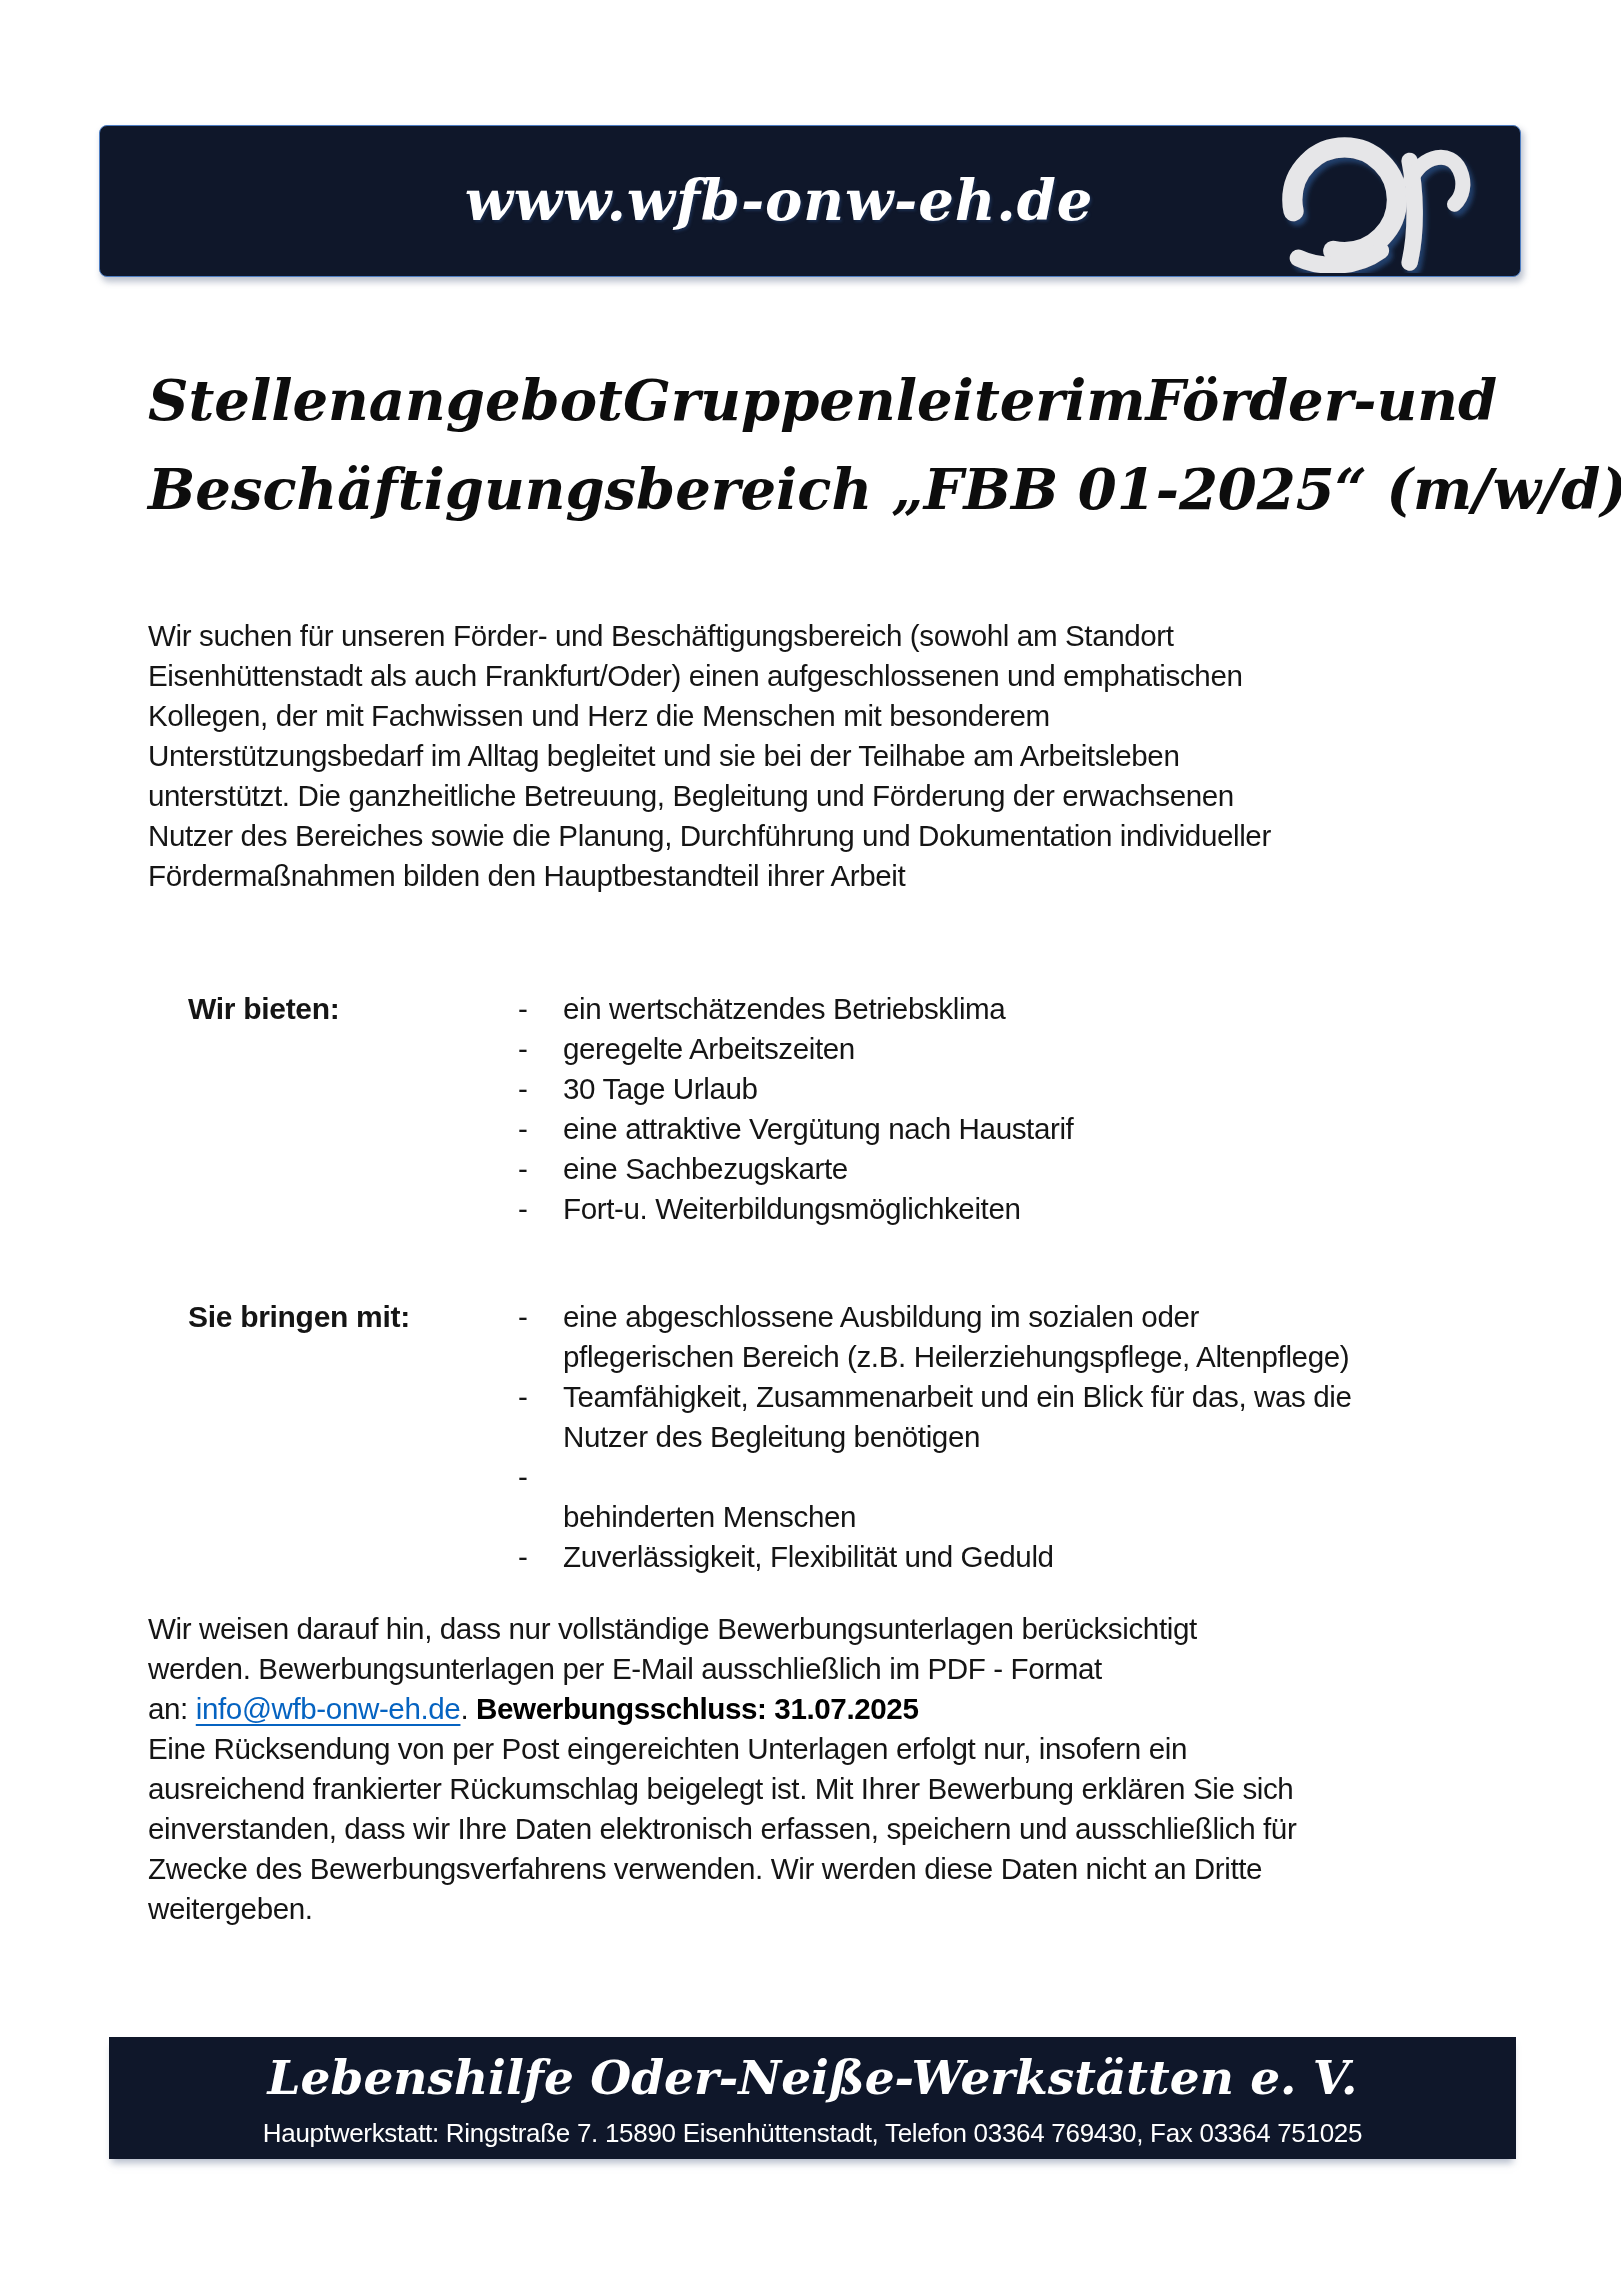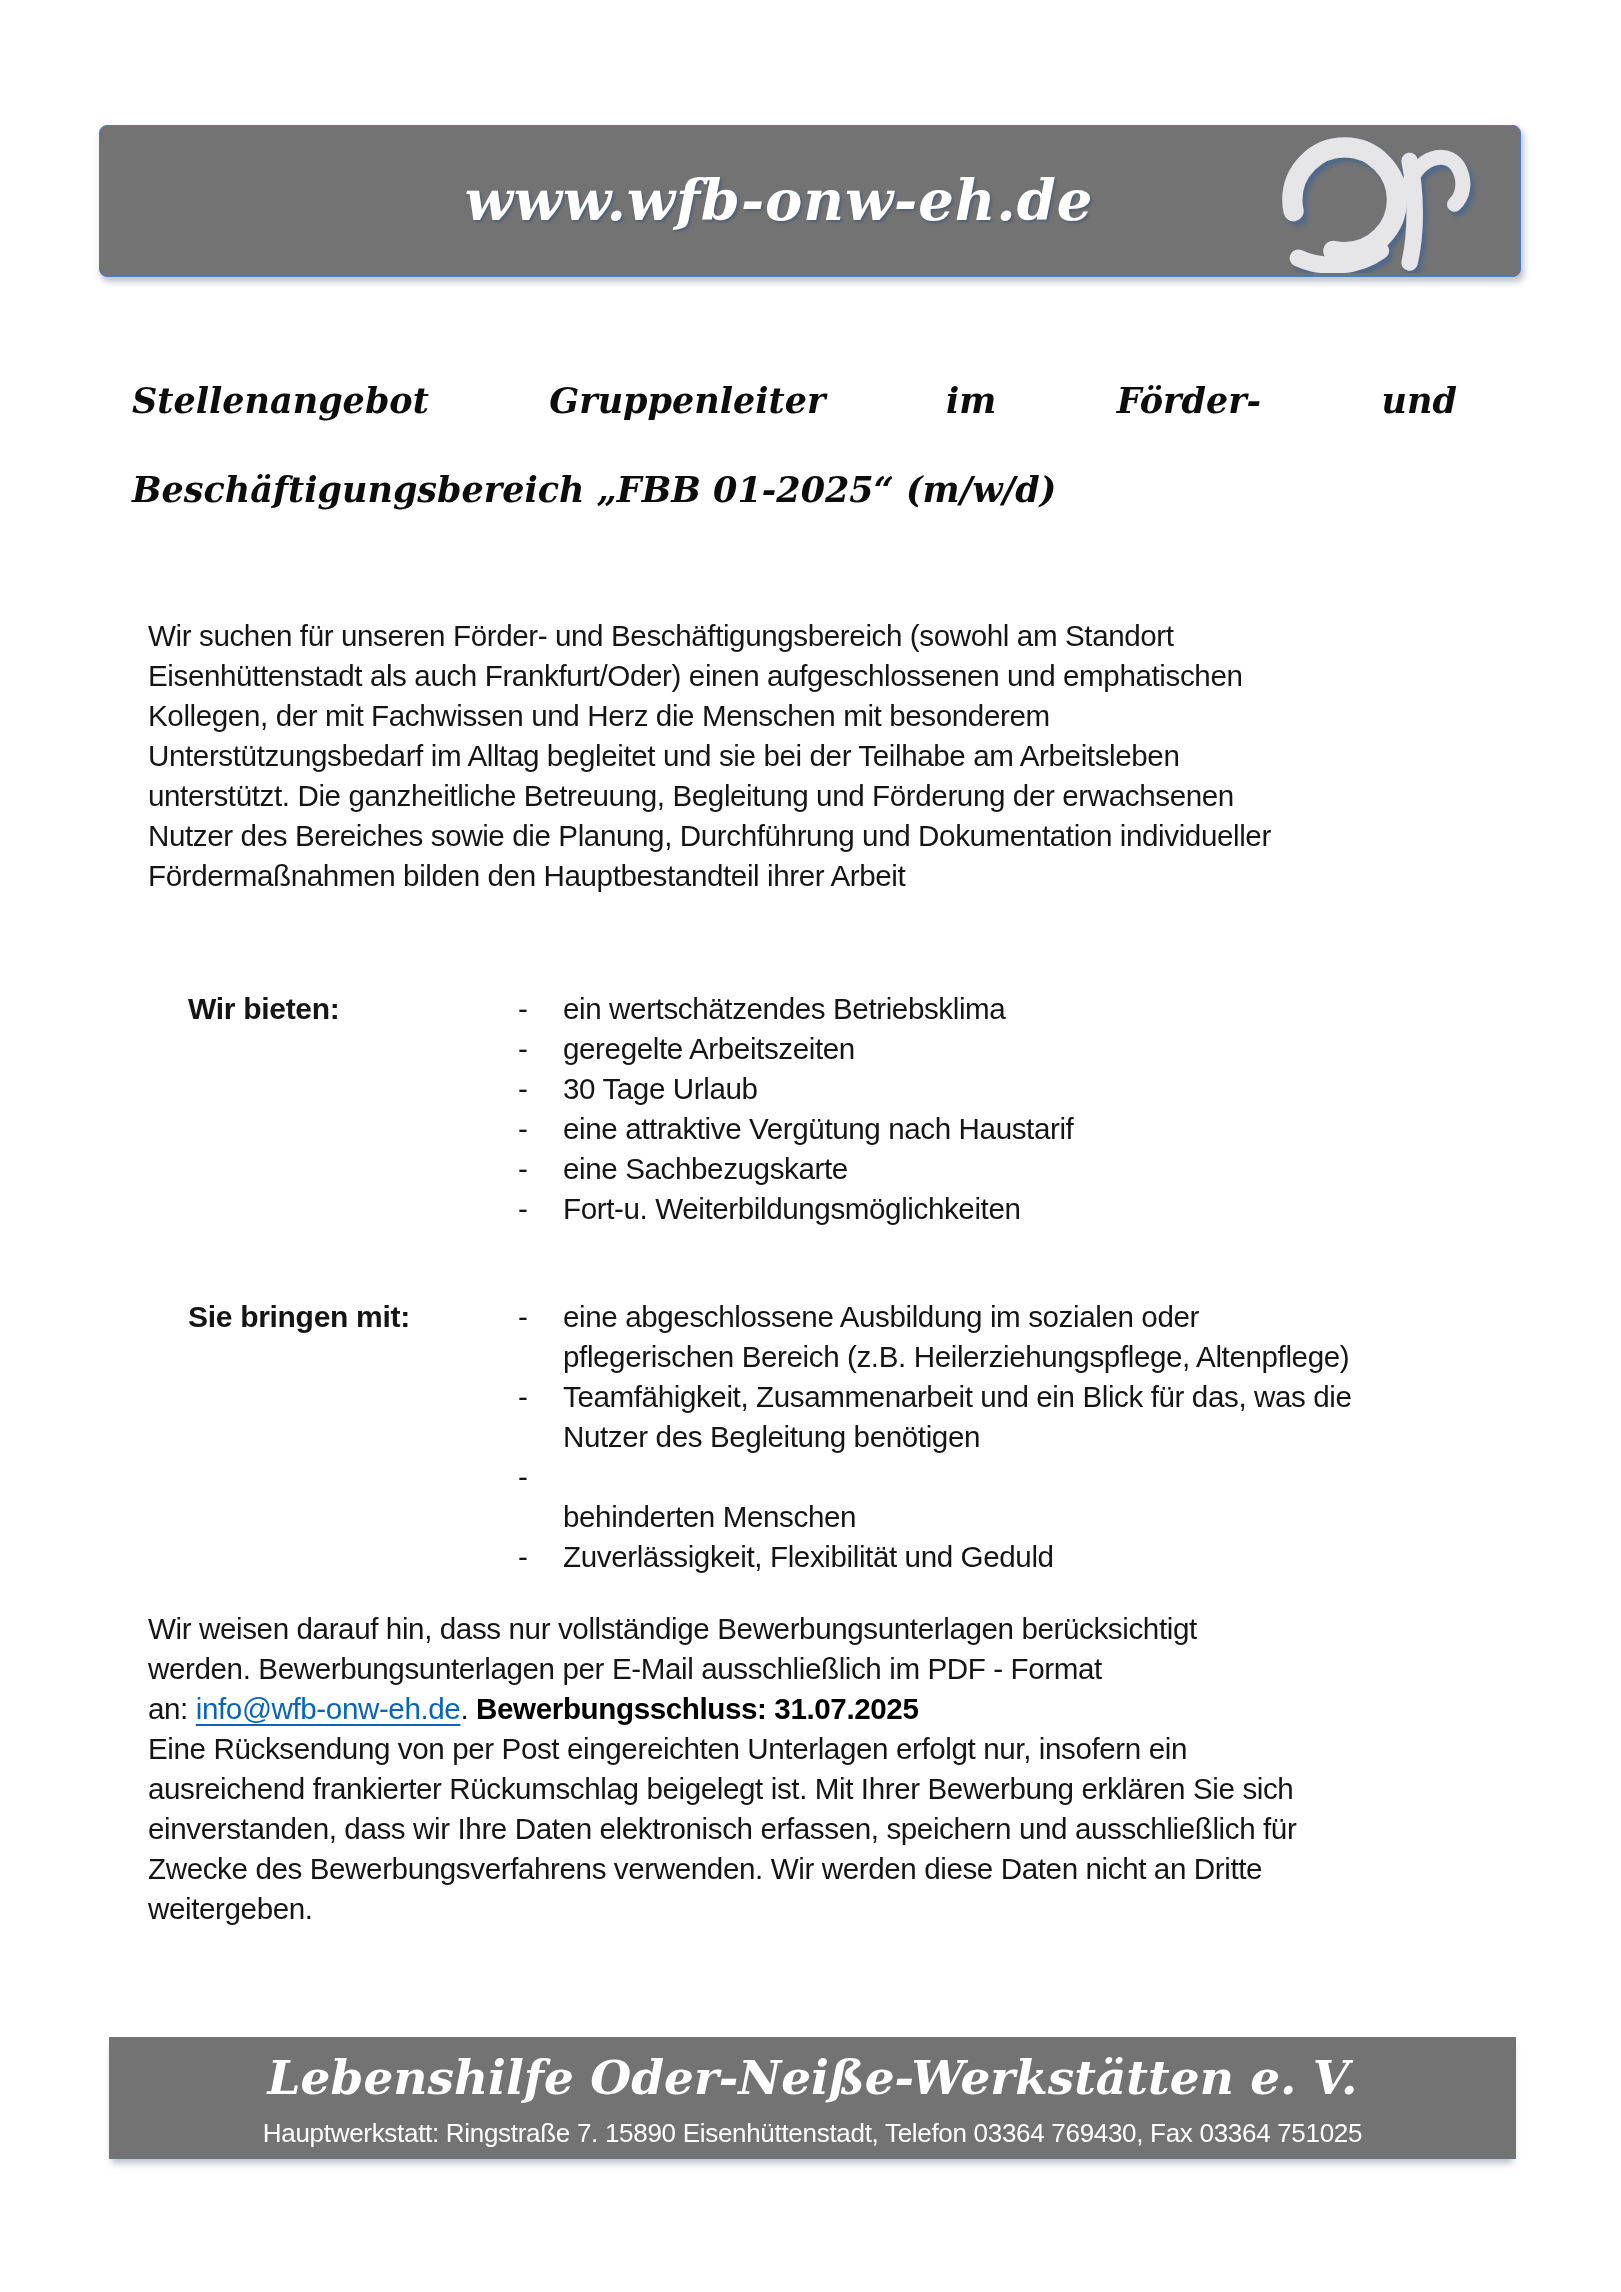--- a/index.html
+++ b/index.html
@@ -2,21 +2,21 @@
 <html style="font-size:14.3px"><head>
 <meta charset="utf-8">
 <style>
   html,body{margin:0;padding:0;background:#ffffff;}
   .page{
     position:relative;width:1622px;height:2293px;background:#ffffff;overflow:hidden;
     font-family:"Liberation Sans", sans-serif;color:#151515;
   }
   
   .banner{
-    position:absolute;background:#737373;
+    position:absolute;background:#0f172a;
   }
   .banner-top{
     left:99px;top:125px;width:1420px;height:150px;border-radius:8px;
     border:1.8px solid #4d7dc2;
     box-shadow:2.7px 4.5px 6.3px rgba(110,125,150,.45);
   }
   .banner-bottom{
     left:109px;top:2037px;width:1407px;height:122px;
     box-shadow:0 6.3px 7.2px -2.7px rgba(120,135,160,.55);
     display:flex;flex-direction:column;align-items:center;justify-content:flex-start;
@@ -32,22 +32,22 @@
   }
   .logo-wrap{position:absolute;right:25px;top:5.4px;width:244px;height:142px;}
   .footer-org{
     color:#ffffff;font-size:47px;font-weight:bold;line-height:54px;white-space:nowrap;
   }
   .footer-address{
     color:#ffffff;font-size:26px;letter-spacing:-0.3px;margin-top:12.5px;white-space:nowrap;
   }
   
   .title{
-    position:absolute;left:132px;top:356px;width:1325px;
-    font-size:35px;font-weight:bold;line-height:89px;color:#0d0d0d;
+    position:absolute;left:148px;top:356px;width:1325px;
+    font-size:56px;font-weight:bold;line-height:89px;color:#0d0d0d;
   }
   .title-line1{display:flex;justify-content:space-between;}
   .title-line1 span{white-space:nowrap;}
   .title-line2{white-space:nowrap;}
   
   .bodytext{font-size:29.6px;line-height:40px;letter-spacing:-0.4px;}
   .line{white-space:nowrap;}
   .intro{position:absolute;left:148px;top:616px;width:1334px;}
   .closing{position:absolute;left:148px;top:1609px;width:1334px;}
   .email-link{color:#0563c1;text-decoration:underline;text-underline-offset:4.5px;cursor:pointer;}

